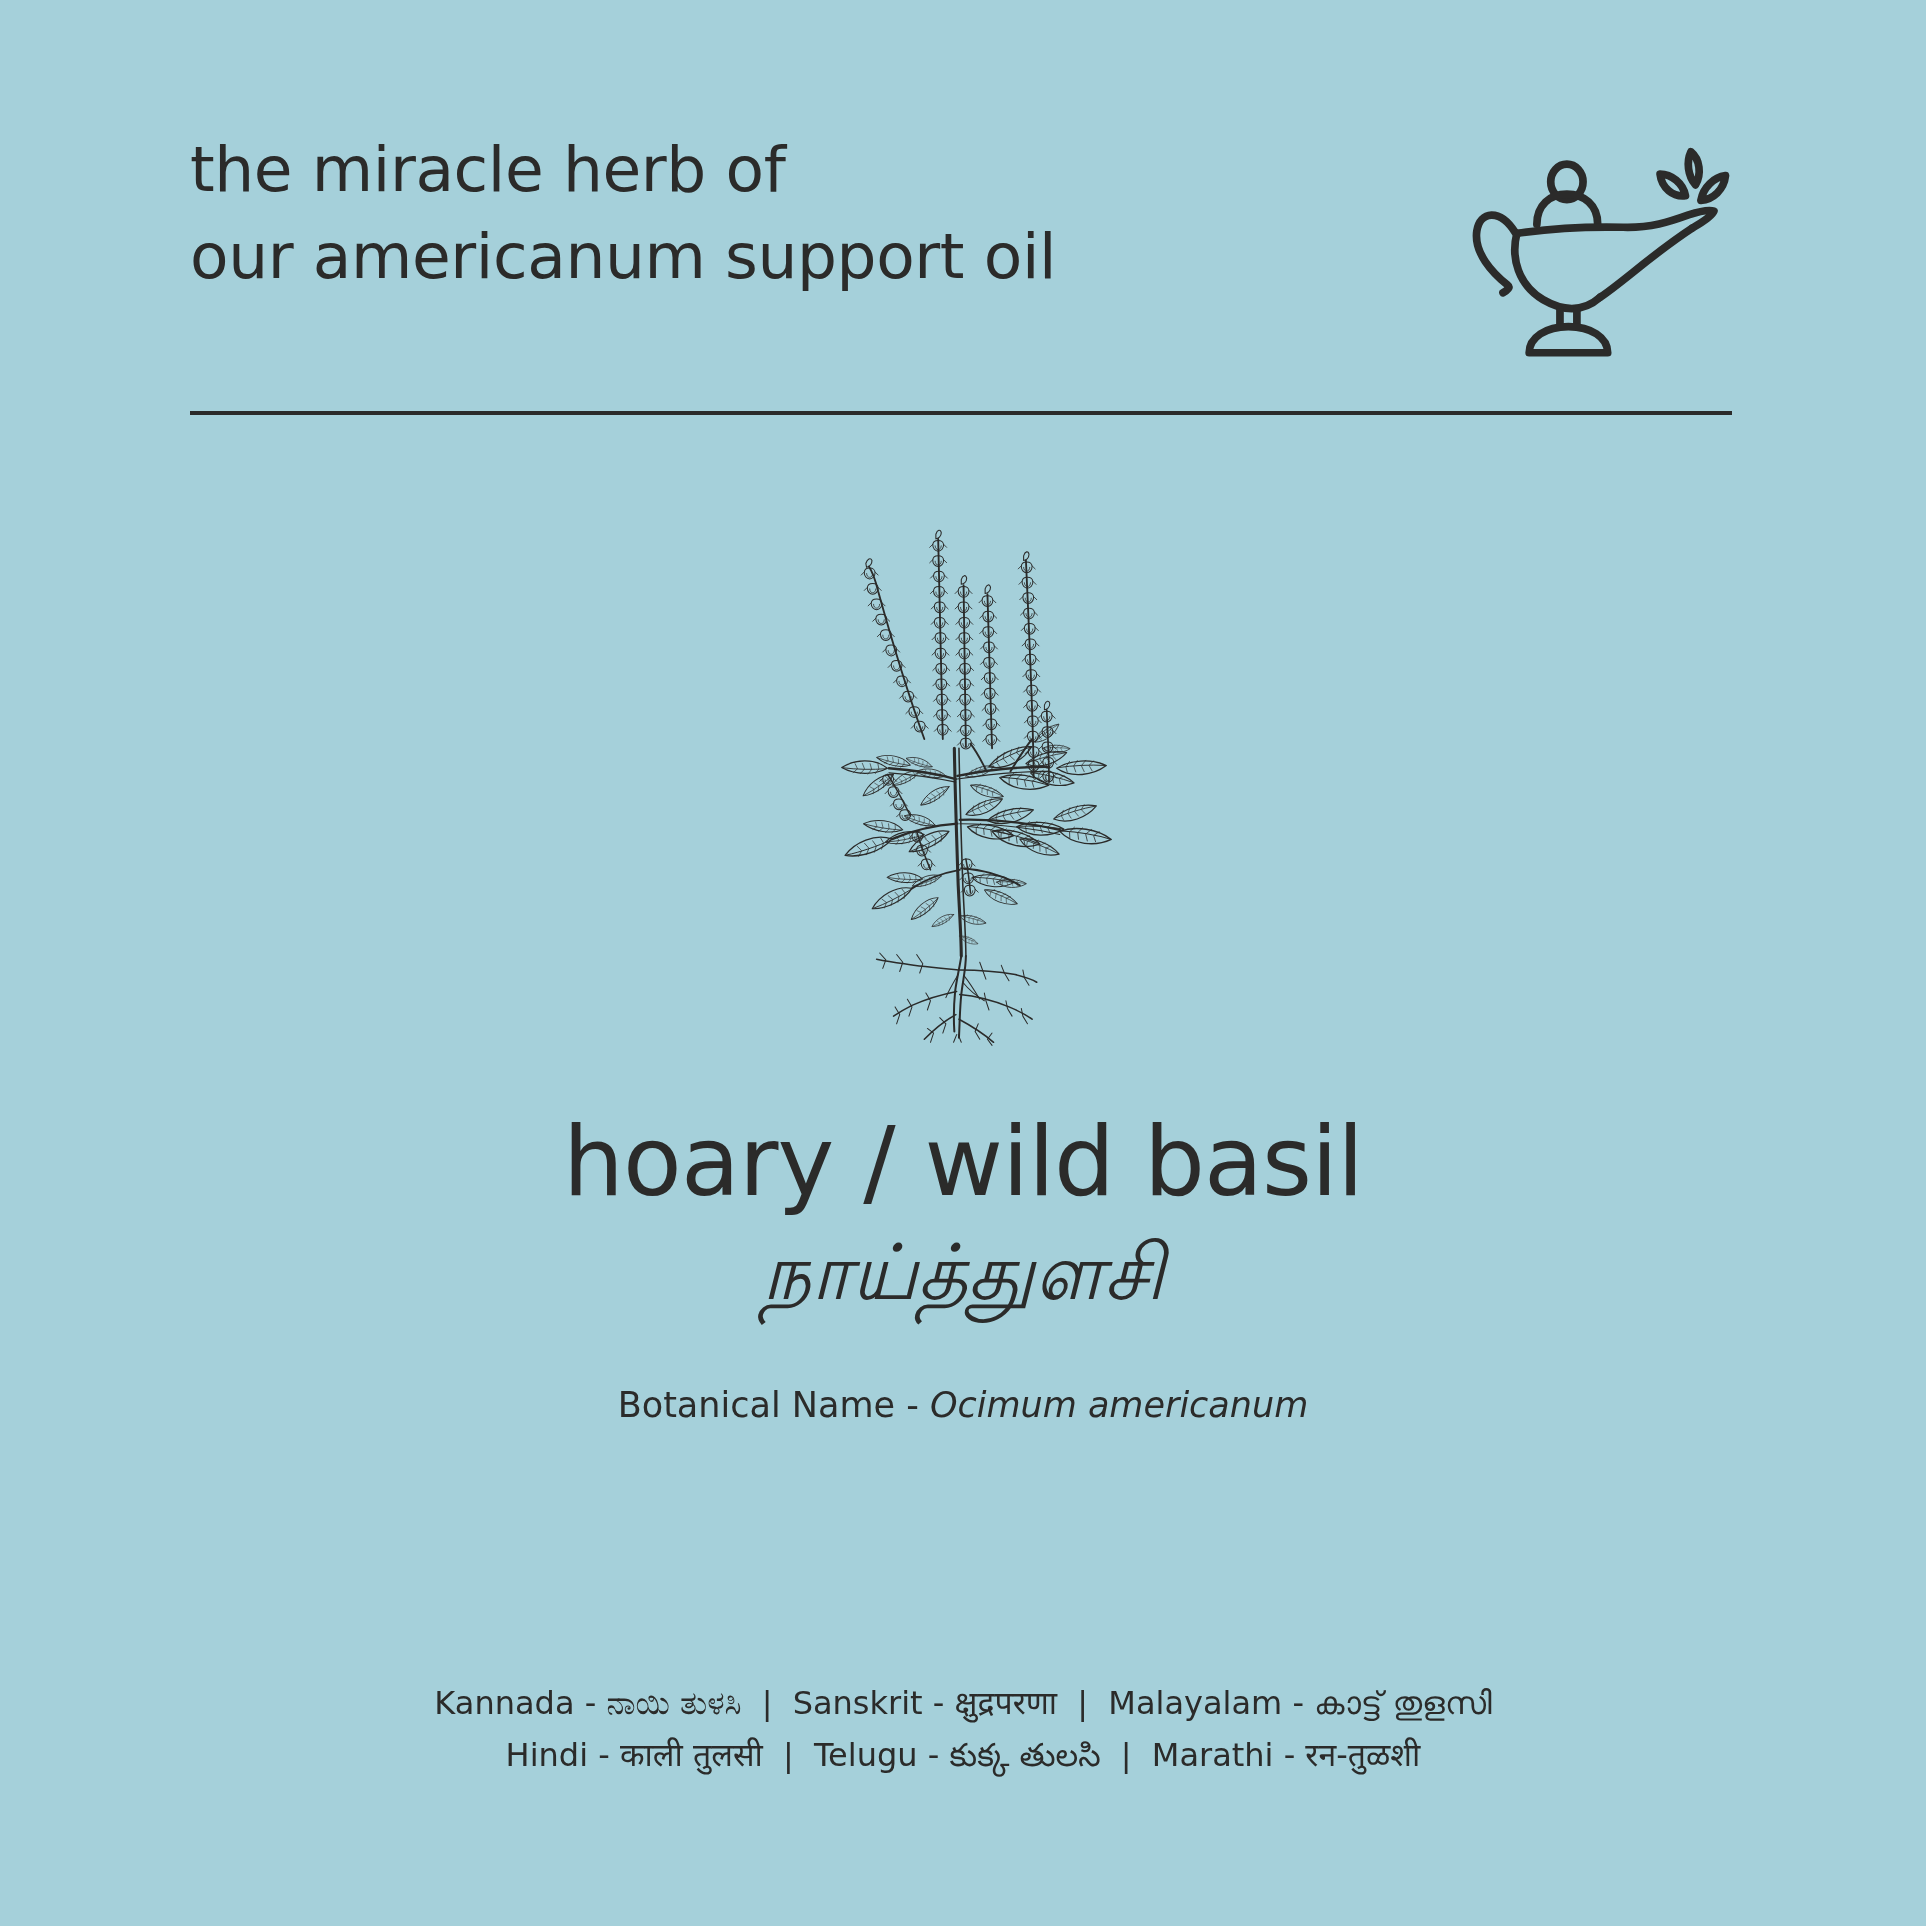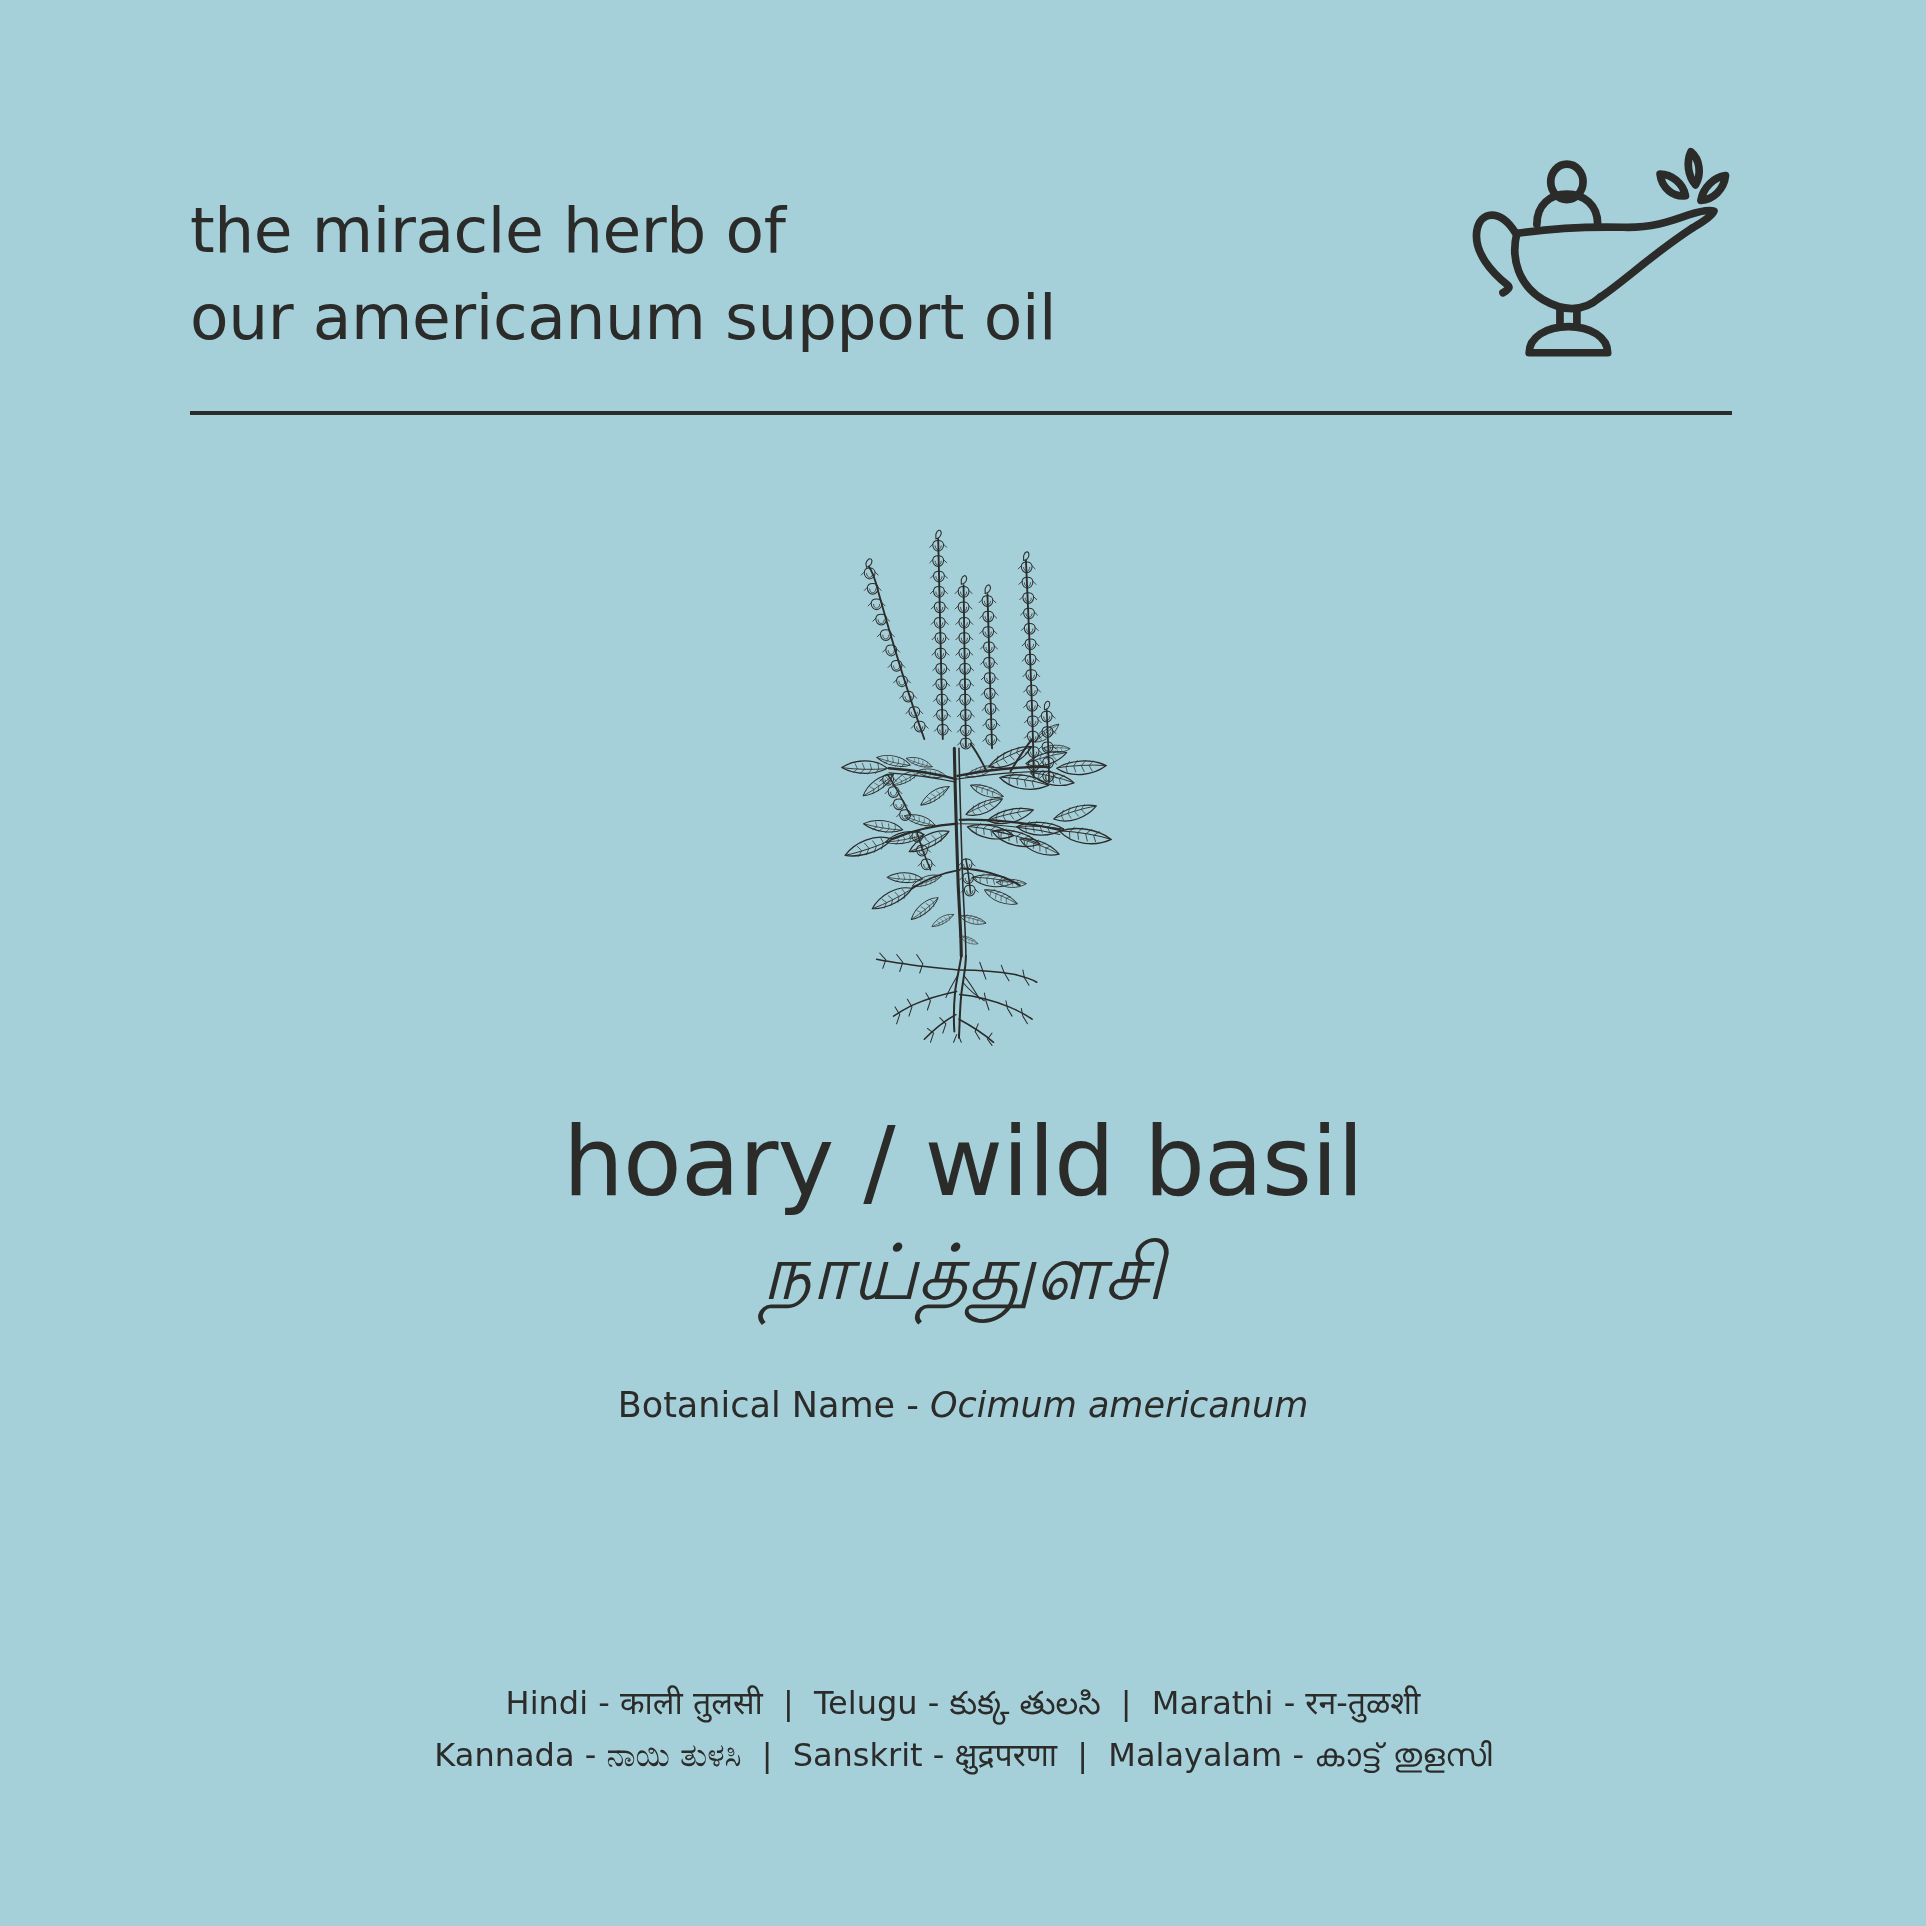--- a/index.html
+++ b/index.html
@@ -20,21 +20,21 @@
     background: #a5d0da;
   }
 
   
   .header {
     position: absolute;
     left: 190px;
     top: 127px;
     right: 193px;
     display: flex;
-    align-items: flex-end;
+    align-items: flex-start;
     justify-content: space-between;
   }
   .headline {
     font-size: 63px;
     line-height: 1.38;
     color: #2b2b2a;
     font-weight: 400;
     letter-spacing: -0.4px;
     font-family: "DejaVu Sans", "Liberation Sans", sans-serif;
   }
@@ -509,31 +509,31 @@
     <div class="common-name">hoary / wild basil</div>
     <div class="local-name">நாய்த்துளசி</div>
     <div class="botanical">
       <span>Botanical Name - </span><span class="sci">Ocimum americanum</span>
     </div>
   </div>
 
   <div class="languages">
 
     <div class="lang-row">
+      <span>Kannada</span><span> - </span><span>ನಾಯಿ ತುಳಸಿ</span>
+      <span class="sep">|</span>
+      <span>Sanskrit</span><span> - </span><span>क्षुद्रपरणा</span>
+      <span class="sep">|</span>
+      <span>Malayalam</span><span> - </span><span>കാട്ട് തുളസി</span>
+    </div>
+
+    <div class="lang-row">
       <span>Hindi</span><span> - </span><span>काली तुलसी</span>
       <span class="sep">|</span>
       <span>Telugu</span><span> - </span><span>కుక్క తులసి</span>
       <span class="sep">|</span>
       <span>Marathi</span><span> - </span><span>रन-तुळशी</span>
     </div>
 
-    <div class="lang-row">
-      <span>Kannada</span><span> - </span><span>ನಾಯಿ ತುಳಸಿ</span>
-      <span class="sep">|</span>
-      <span>Sanskrit</span><span> - </span><span>क्षुद्रपरणा</span>
-      <span class="sep">|</span>
-      <span>Malayalam</span><span> - </span><span>കാട്ട് തുളസി</span>
-    </div>
-
   </div>
 
 </div>
 
 
 </body></html>

